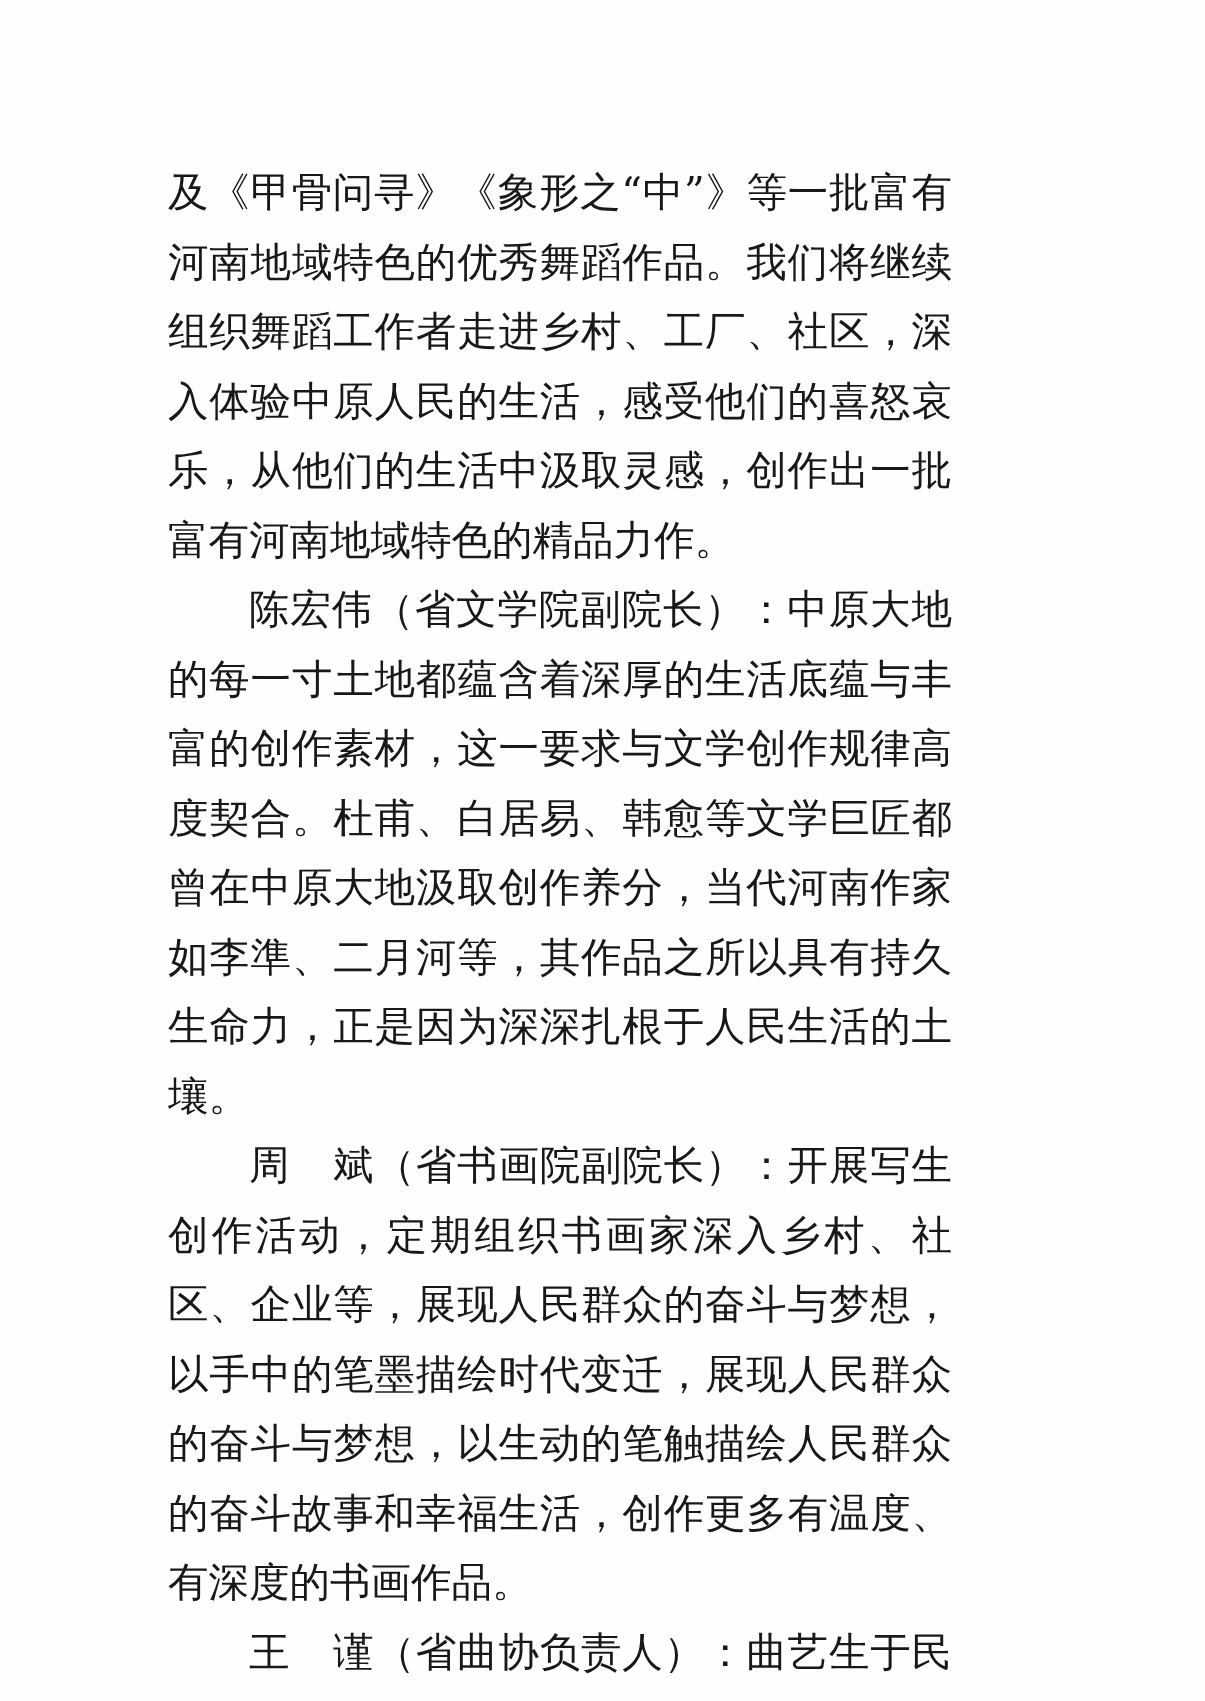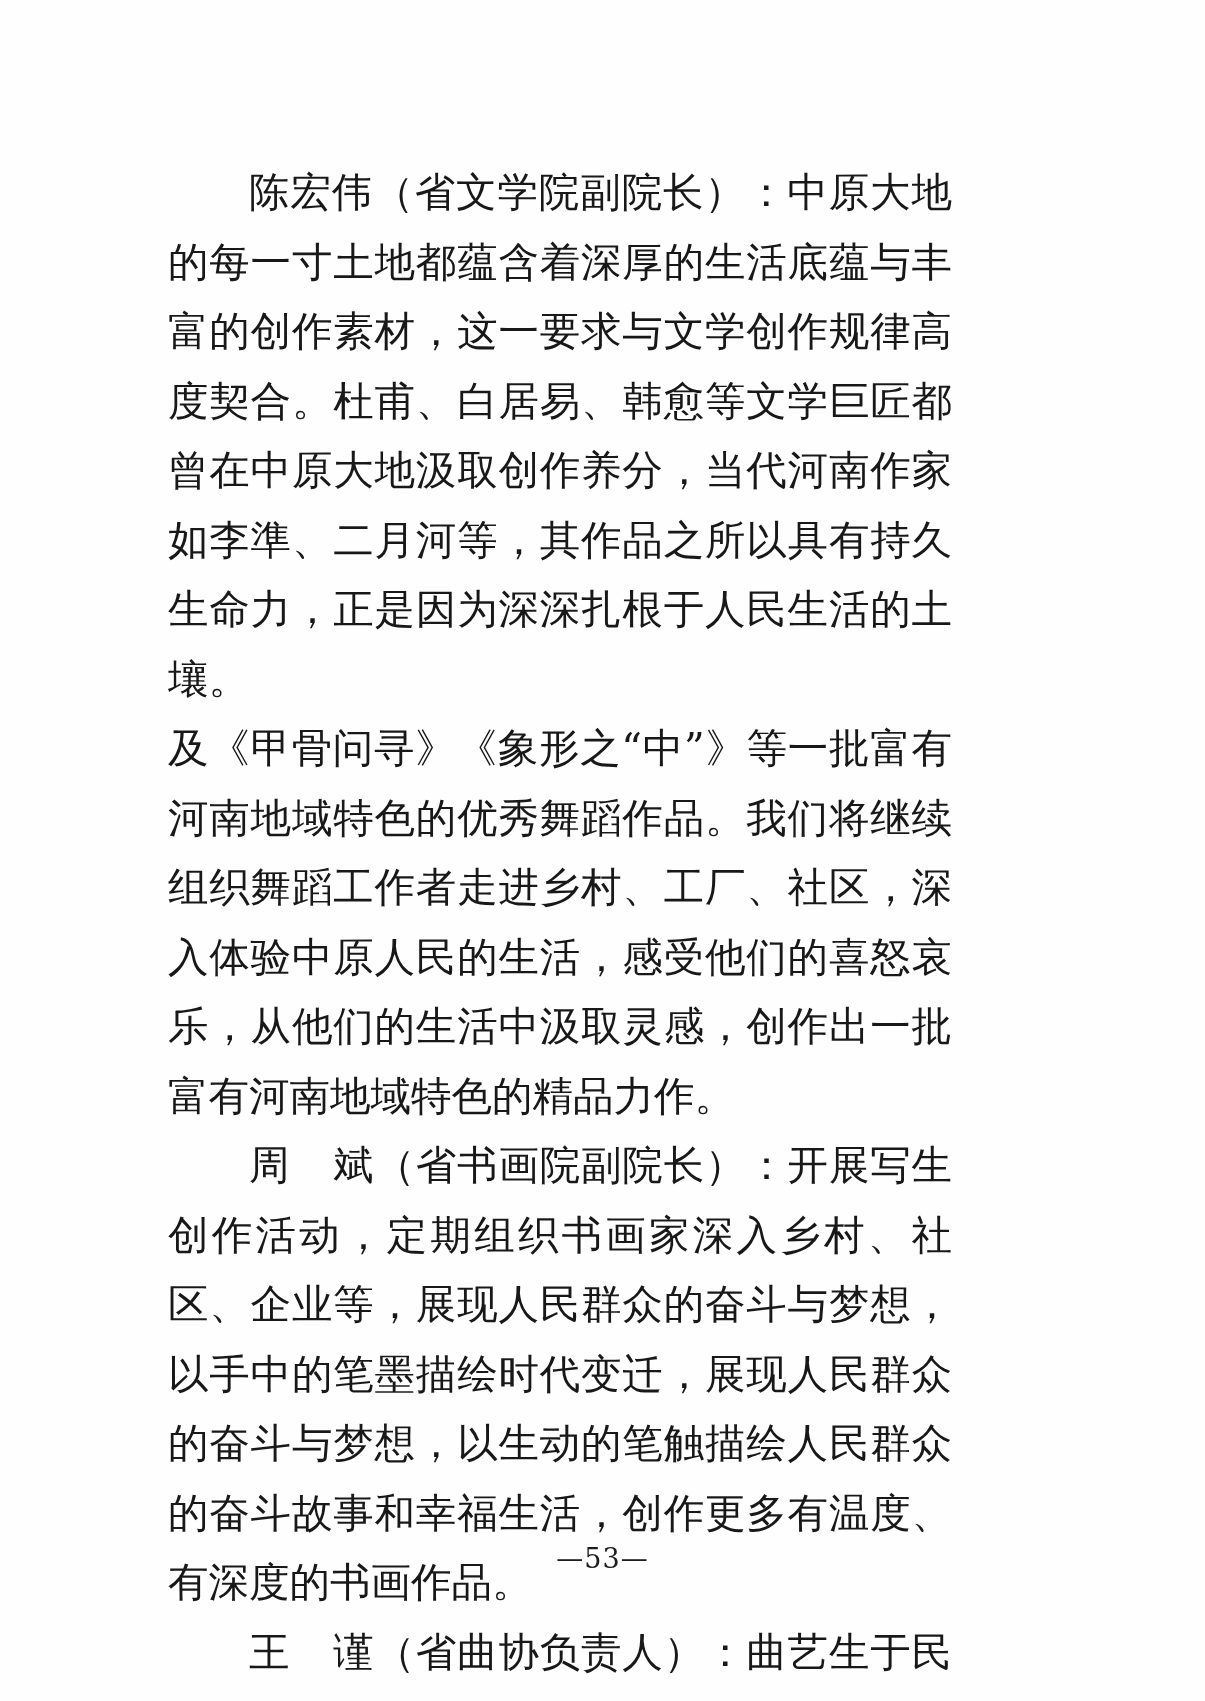--- a/index.html
+++ b/index.html
@@ -72,25 +72,24 @@
     font-family: "DejaVu Serif", "Liberation Serif", serif;
   }
 </style>
 </head>
 <body>
 
 <div id="page">
 
   <div id="text-column">
 
+    <p class="para">及《甲骨问寻》《象形之“中”》等一批富有河南地域特色的优秀舞蹈作品。我们将继续组织舞蹈工作者走进乡村、工厂、社区，深入体验中原人民的生活，感受他们的喜怒哀乐，从他们的生活中汲取灵感，创作出一批富有河南地域特色的精品力作。</p>
+
     <p class="para indent">陈宏伟（省文学院副院长）：中原大地的每一寸土地都蕴含着深厚的生活底蕴与丰富的创作素材，这一要求与文学创作规律高度契合。杜甫、白居易、韩愈等文学巨匠都曾在中原大地汲取创作养分，当代河南作家如李準、二月河等，其作品之所以具有持久生命力，正是因为深深扎根于人民生活的土壤。</p>
-
-    <p class="para">及《甲骨问寻》《象形之“中”》等一批富有河南地域特色的优秀舞蹈作品。我们将继续组织舞蹈工作者走进乡村、工厂、社区，深入体验中原人民的生活，感受他们的喜怒哀乐，从他们的生活中汲取灵感，创作出一批富有河南地域特色的精品力作。</p>
 
     <p class="para indent"><span>周</span><span class="namegap"></span><span>斌</span><span>（省书画院副院长）：开展写生创作活动，定期组织书画家深入乡村、社区、企业等，展现人民群众的奋斗与梦想，以手中的笔墨描绘时代变迁，展现人民群众的奋斗与梦想，以生动的笔触描绘人民群众的奋斗故事和幸福生活，创作更多有温度、有深度的书画作品。</span></p>
 
     <p class="para indent"><span>王</span><span class="namegap"></span><span>谨</span><span>（省曲协负责人）：曲艺生于民间、兴于民间，为人民抒怀、为时代放歌是其天然基因和永恒使命。我们将引导曲艺工作者自觉跳出“小我”局限，始终胸怀“国之大者”，在火热的社会实践中敏锐捕捉最具时代气息、最富人民</span></p>
 
   </div>
 
-  <div id="page-number">—53—</div>
 
 </div>
 
 </body></html>

